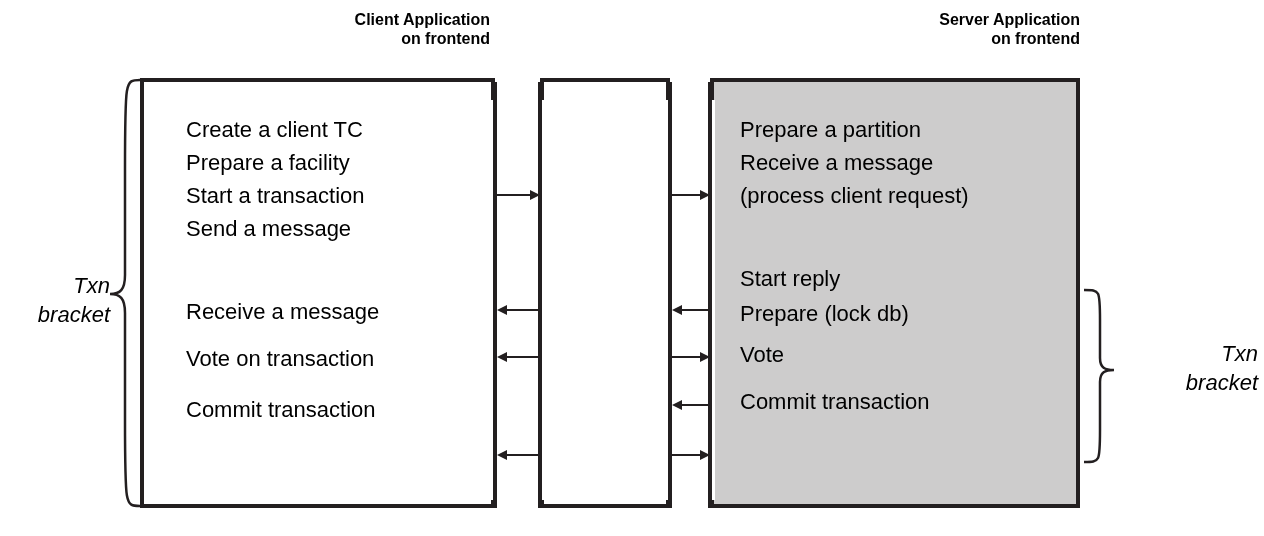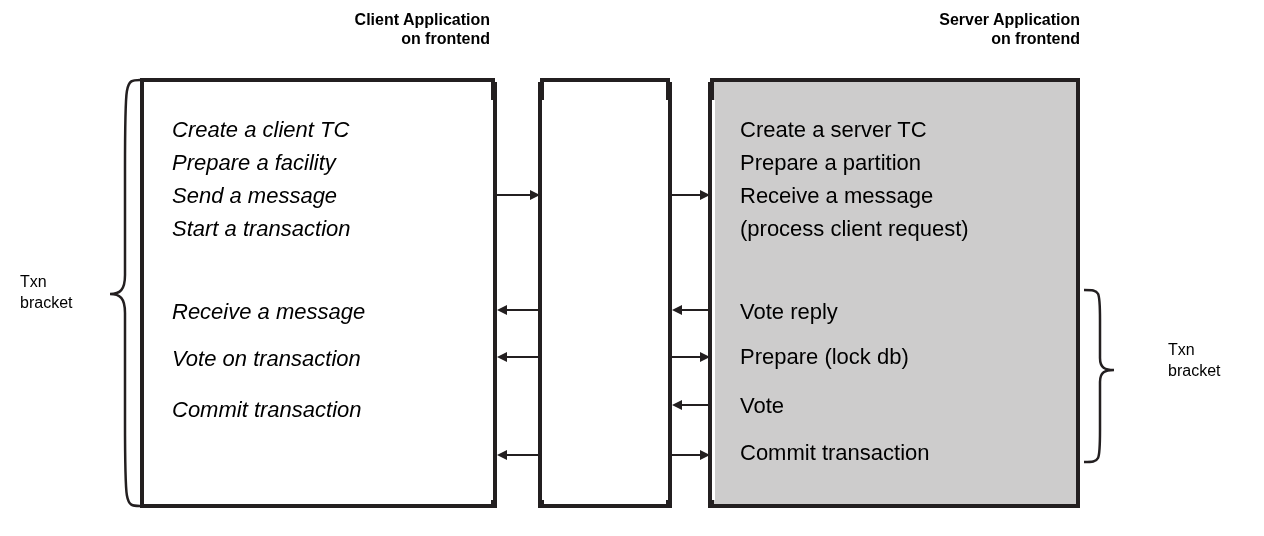--- a/index.html
+++ b/index.html
@@ -33,31 +33,32 @@
     }
     .box-client { left: 140px; top: 78px; width: 355px; height: 430px; }
     .box-rtr { left: 540px; top: 78px; width: 130px; height: 430px; }
     .box-server { left: 710px; top: 78px; width: 370px; height: 430px; background: #CDCCCC; }
 
     .content {
       position: absolute;
       font-size: 22px;
       line-height: 1.5;
     }
-    .client-content { left: 172px; top: 113px; font-style: italic; }
+    .client-content { left: 186px; top: 113px; }
     .server-content { left: 740px; top: 113px; }
 
     .gap { height: 50px; }
     .row { white-space: nowrap; }
 
     .txn-label {
       position: absolute;
-      font-size: 16px;
+      font-size: 22px;
       line-height: 1.3;
-      text-align: left;
+      text-align: right;
+      font-style: italic;
     }
     .txn-left { left: 20px; top: 272px; width: 90px; }
     .txn-right { left: 1168px; top: 340px; width: 90px; }
 
     svg.overlay {
       position: absolute;
       left: 0; top: 0;
       width: 1264px; height: 536px;
       pointer-events: none;
     }
@@ -79,37 +80,36 @@
 on frontend</span>
   </div>
 
   <div class="box box-client"></div>
   <div class="box box-rtr"></div>
   <div class="box box-server"></div>
 
   <div class="content client-content">
     <div class="row">Create a client TC</div>
     <div class="row">Prepare a facility</div>
+    <div class="row">Start a transaction</div>
     <div class="row">Send a message</div>
-    <div class="row">Start a transaction</div>
     <div class="gap"></div>
     <div class="row">Receive a message</div>
     <div class="row" style="margin-top:14px">Vote on transaction</div>
     <div class="row" style="margin-top:18px">Commit transaction</div>
   </div>
 
   <div class="content server-content">
-    <div class="row">Create a server TC</div>
     <div class="row">Prepare a partition</div>
     <div class="row">Receive a message</div>
     <div class="row">(process client request)</div>
     <div class="gap"></div>
-    <div class="row">Vote reply</div>
-    <div class="row" style="margin-top:12px">Prepare (lock db)</div>
-    <div class="row" style="margin-top:16px">Vote</div>
+    <div class="row">Start reply</div>
+    <div class="row" style="margin-top:2px">Prepare (lock db)</div>
+    <div class="row" style="margin-top:8px">Vote</div>
     <div class="row" style="margin-top:14px">Commit transaction</div>
   </div>
 
   <div class="txn-label txn-left">
     <div>Txn</div>
     <div>bracket</div>
   </div>
   <div class="txn-label txn-right">
     <div>Txn</div>
     <div>bracket</div>

